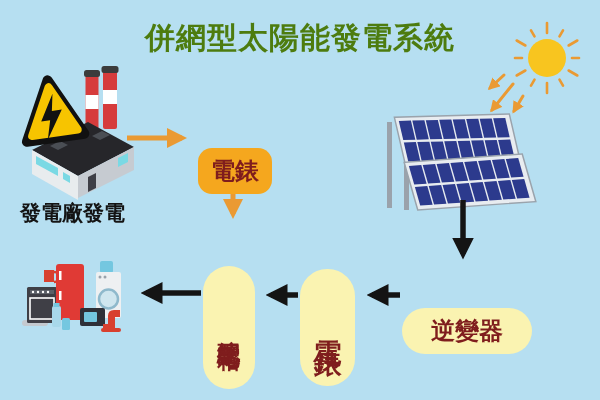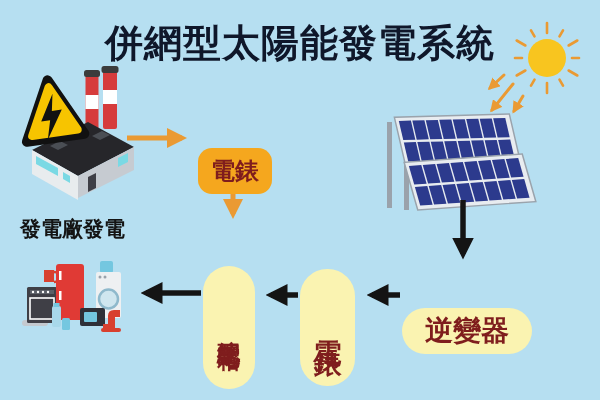--- a/index.html
+++ b/index.html
@@ -3,21 +3,21 @@
 <meta charset="utf-8">
 <style>
   html,body{margin:0;padding:0;}
   body{font-family:"Liberation Sans",sans-serif;}
   .canvas{
     position:relative;width:600px;height:400px;overflow:hidden;
     background:#B6DFF1;color:#141414;
   }
   .title{
     position:absolute;top:18px;left:50%;transform:translateX(-50%);
-    font-size:38px;font-weight:800;letter-spacing:1px;white-space:nowrap;color:#0f172a;
+    font-size:30px;font-weight:800;letter-spacing:1px;white-space:nowrap;color:#4d7c0f;
   }
   .node{
     position:absolute;display:flex;align-items:center;justify-content:center;
     color:#7f1d1d;font-weight:700;text-align:left;margin-top:36px;
   }
   .meter-top{
     left:198px;top:112px;width:74px;height:46px;
     background:#F5A71E;border-radius:14px;font-size:24px;
   }
   .pale{background:#FAF3B1;}
@@ -25,26 +25,26 @@
     left:203px;top:230px;width:52px;height:123px;border-radius:26px;
     font-size:23px;writing-mode:vertical-rl;text-orientation:upright;
     letter-spacing:3px;line-height:52px;
   }
   .meter-side{
     left:300px;top:233px;width:55px;height:117px;border-radius:27px;
     font-size:28px;writing-mode:vertical-rl;text-orientation:upright;
     letter-spacing:10px;line-height:55px;
   }
   .inverter{
-    left:402px;top:272px;width:130px;height:46px;border-radius:23px;font-size:28px;
+    left:402px;top:272px;width:130px;height:46px;border-radius:23px;font-size:24px;
   }
   .caption{
     position:absolute;font-weight:700;color:#141414;white-space:nowrap;
   }
-  .cap-plant{left:20px;top:215px;font-size:21px;}
+  .cap-plant{left:20px;top:199px;font-size:21px;}
   .cap-home{left:30px;top:334px;font-size:20px;}
   svg.layer{position:absolute;left:0;top:0;}
 </style>
 </head>
 <body>
 
 <div class="canvas">
 
   <svg class="layer" width="600" height="400" viewBox="0 0 600 400">
     <defs>

